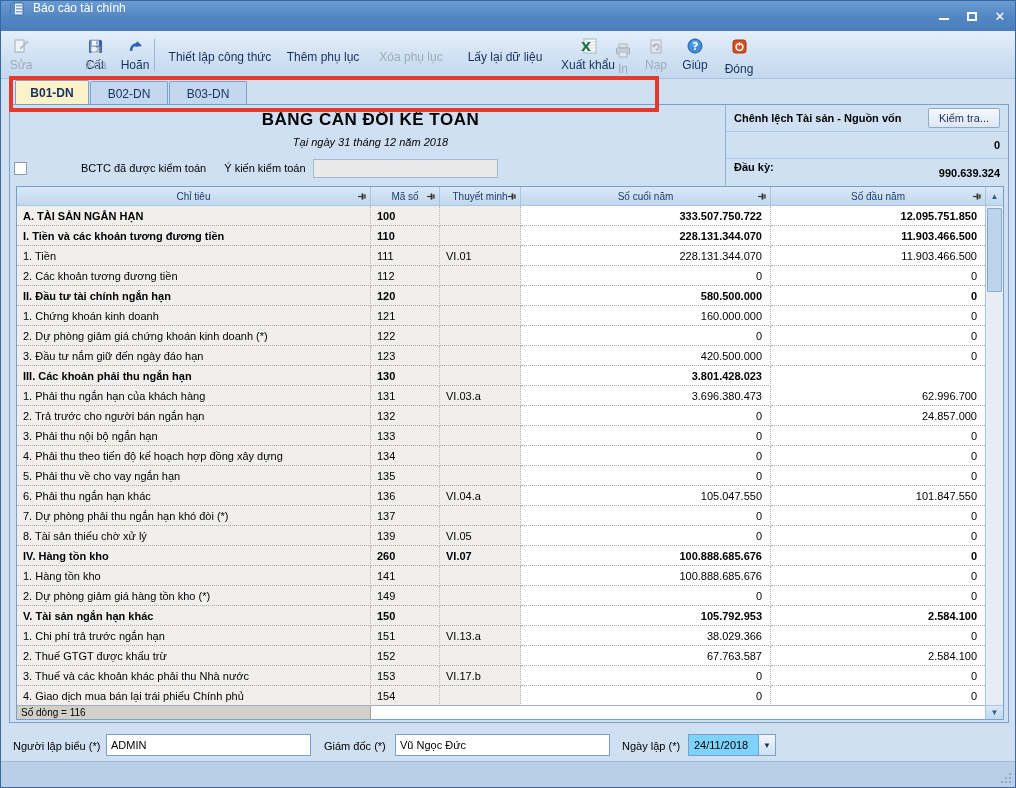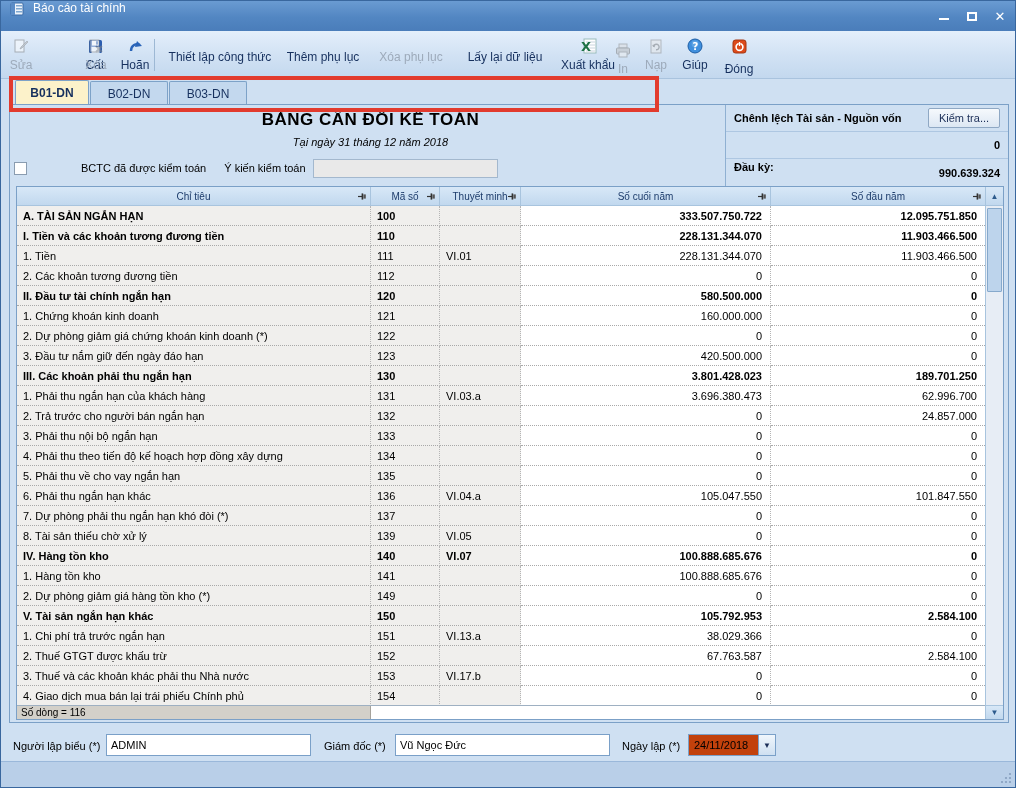--- a/index.html
+++ b/index.html
@@ -105,21 +105,21 @@
   .sbtn.up { top:0; height:19px; }
   .sbtn.down { bottom:0; height:14px; border-top:1px solid #a8c4de; border-bottom:none; }
   .sthumb { position:absolute; left:1px; top:21px; width:15px; height:84px; background:#bdd4ec;
             border:1px solid #86a9cc; border-radius:1px; cursor:default; }
 
   
   .flabel { position:absolute; font-size:11px; color:#000; }
   .finput { position:absolute; height:22px; background:#fff; border:1px solid #7aa0c8;
             font-size:11px; color:#000; padding:0 4px; font-family:inherit; }
   .combo { position:absolute; left:687px; top:733px; width:88px; height:22px;
-           border:1px solid #7aa0c8; background:#c2410c; display:flex; }
+           border:1px solid #7aa0c8; background:#7dd3fc; display:flex; }
   .combo .cval { flex:1; font-size:11px; display:flex; align-items:center; padding-left:5px; }
   .combo .cbtn { width:17px; background:linear-gradient(180deg,#f0f6fc,#cfe0f1);
                  border-left:1px solid #7aa0c8; display:flex; align-items:center;
                  justify-content:center; font-size:8px; color:#1c2f58; cursor:default; }
 
   .bottomstrip { position:absolute; left:0; bottom:0; width:100%; height:26px;
                  background:#b9cfe8; border-top:1px solid #9ab8da; }
   .grip { position:absolute; right:3px; bottom:3px; width:12px; height:12px; opacity:.8; }
 </style>
 </head>
@@ -396,21 +396,20 @@
     <div class="c code">123</div>
     <div class="c note"></div>
     <div class="c num end">420.500.000</div>
     <div class="c num start">0</div>
   </div>
           <div class="grow bold">
     <div class="c label">III. Các khoản phải thu ngắn hạn</div>
     <div class="c code">130</div>
     <div class="c note"></div>
     <div class="c num end">3.801.428.023</div>
-    <div class="c num start">189.701.250</div>
   </div>
           <div class="grow">
     <div class="c label">1. Phải thu ngắn hạn của khách hàng</div>
     <div class="c code">131</div>
     <div class="c note">VI.03.a</div>
     <div class="c num end">3.696.380.473</div>
     <div class="c num start">62.996.700</div>
   </div>
           <div class="grow">
     <div class="c label">2. Trả trước cho người bán ngắn hạn</div>
@@ -456,21 +455,21 @@
   </div>
           <div class="grow">
     <div class="c label">8. Tài sản thiếu chờ xử lý</div>
     <div class="c code">139</div>
     <div class="c note">VI.05</div>
     <div class="c num end">0</div>
     <div class="c num start">0</div>
   </div>
           <div class="grow bold">
     <div class="c label">IV. Hàng tồn kho</div>
-    <div class="c code">140</div>
+    <div class="c code">260</div>
     <div class="c note">VI.07</div>
     <div class="c num end">100.888.685.676</div>
     <div class="c num start">0</div>
   </div>
           <div class="grow">
     <div class="c label">1. Hàng tồn kho</div>
     <div class="c code">141</div>
     <div class="c note"></div>
     <div class="c num end">100.888.685.676</div>
     <div class="c num start">0</div>

